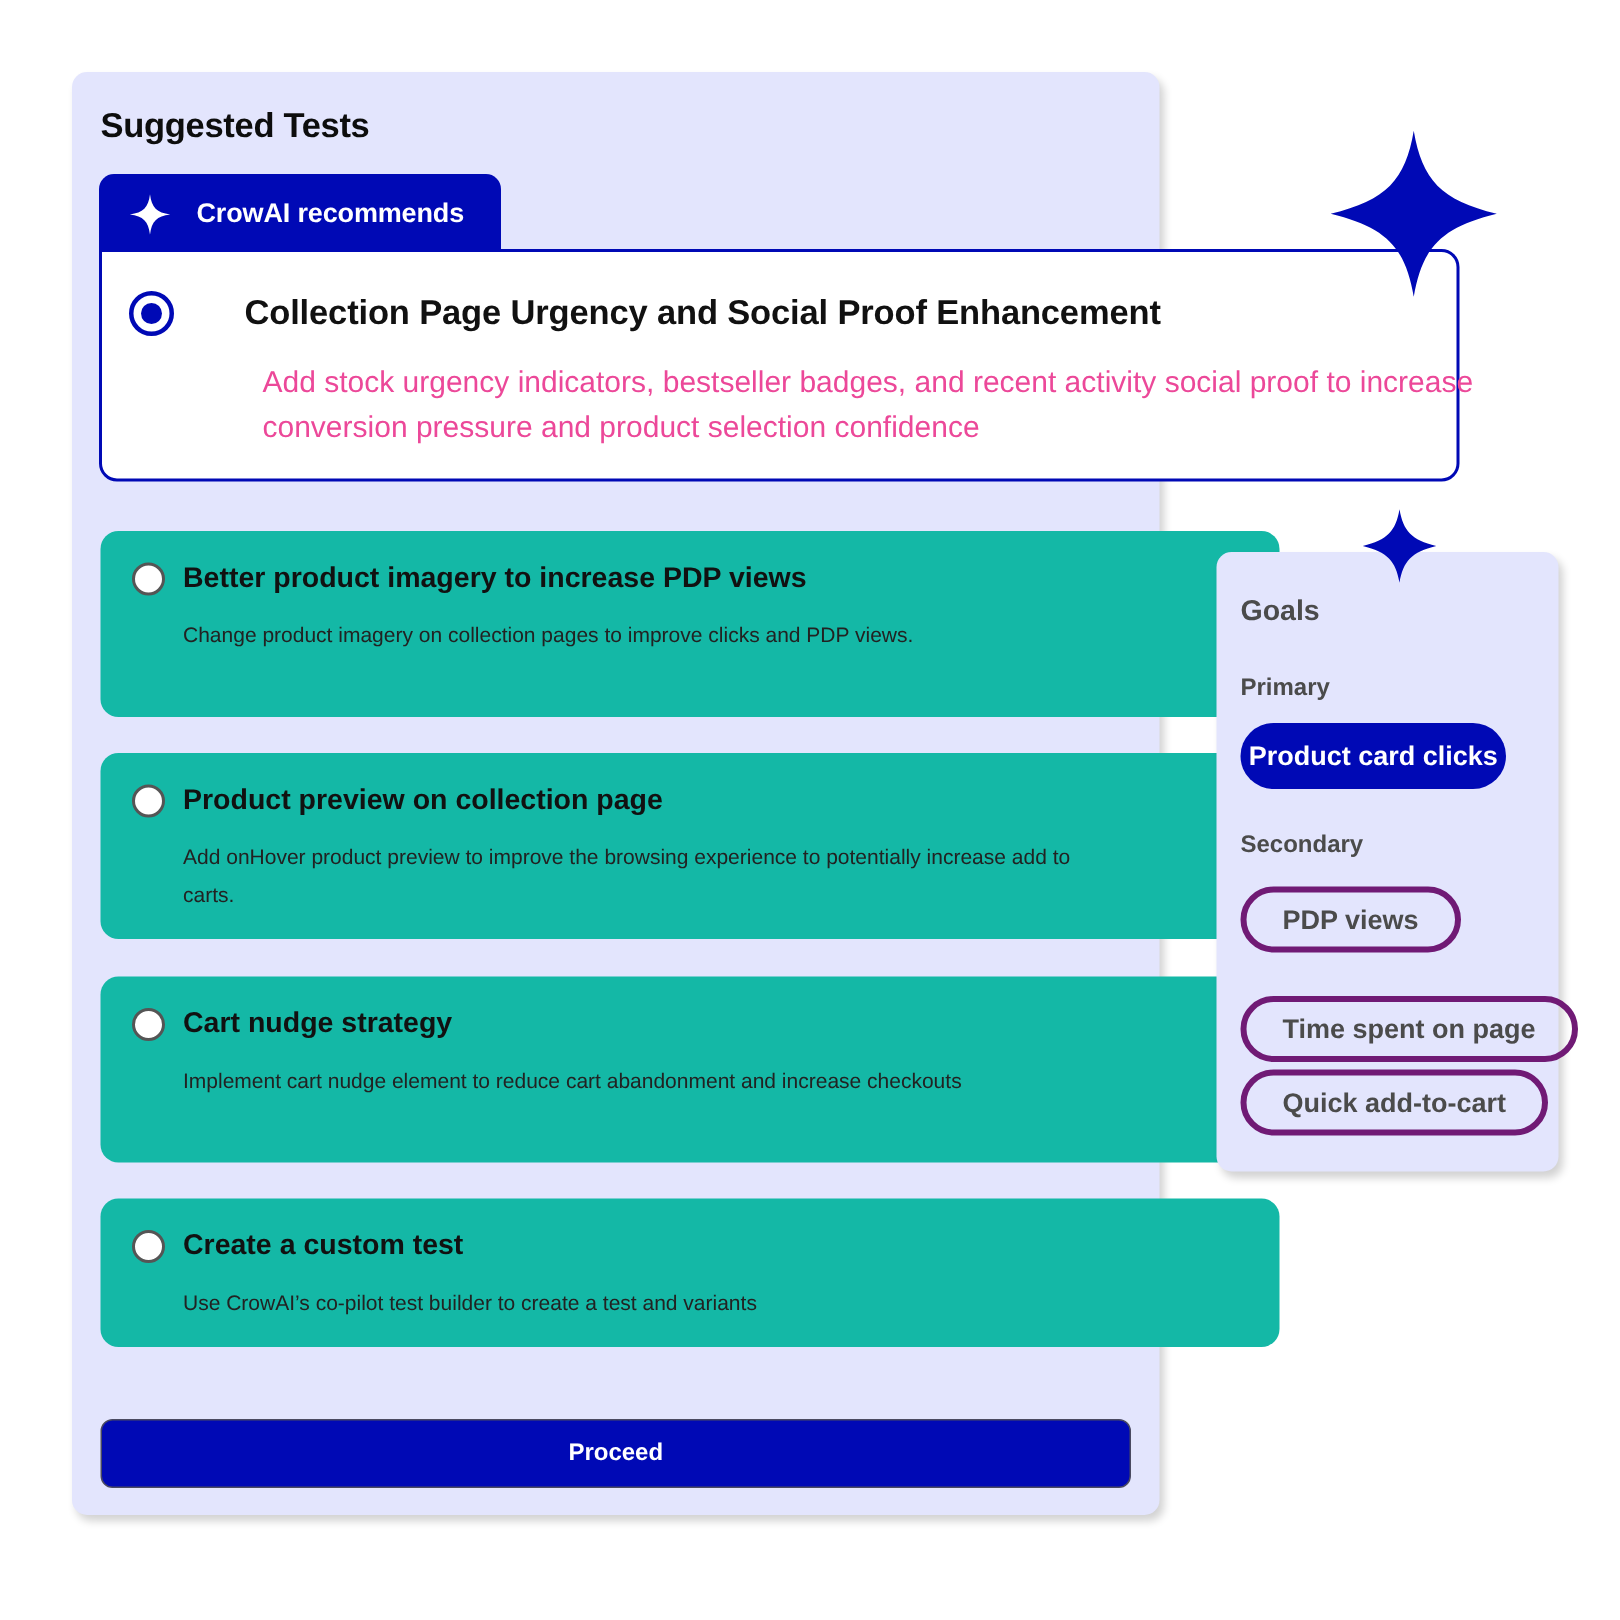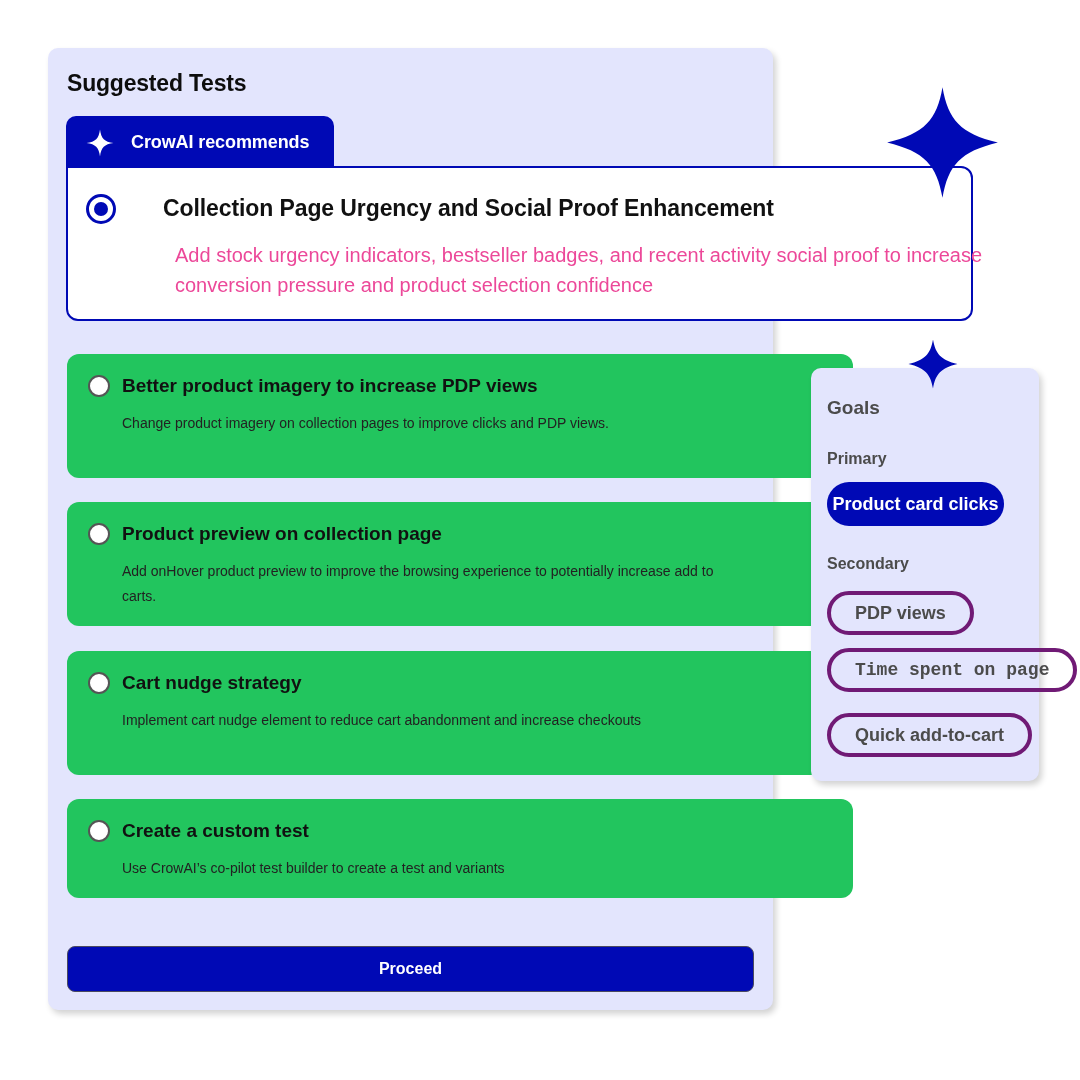--- a/index.html
+++ b/index.html
@@ -46,21 +46,21 @@
     font-size: 23px; font-weight: 700; color: #111; letter-spacing: -0.1px; margin-left: 32px;
   }
   .featured-desc {
     position: absolute; left: 63px; top: 72px; width: 820px;
     font-size: 20px; line-height: 30px; color: #ec4899; margin-left: 44px;
   }
 
   .big-star { position: absolute; left: 886px; top: 86px; width: 113px; height: 113px; z-index: 5; }
 
   .option {
-    position: absolute; left: 67px; width: 786px; background: #22c55e; border-radius: 12px;
+    position: absolute; left: 67px; width: 786px; background: #14b8a6; border-radius: 12px;
   }
   .radio {
     position: absolute; left: 21px; top: 21px; width: 22px; height: 22px;
     border-radius: 50%; border: 2px solid #555; background: #fff;
   }
   .opt-title {
     position: absolute; left: 55px; top: 21px;
     font-size: 19px; font-weight: 700; color: #111;
   }
   .opt-desc {
@@ -141,19 +141,19 @@
 </div>
 
 <button class="proceed">Proceed</button>
 
 <div class="goals">
   <div class="goals-title">Goals</div>
   <div class="goals-sub" style="top:82px;">Primary</div>
   <div class="pill pill-primary" style="top:114px;">Product card clicks</div>
   <div class="goals-sub" style="top:187px;">Secondary</div>
   <div class="pill pill-secondary" style="top:223px;">PDP views</div>
-  <div class="pill pill-secondary" style="top:280px;font-family:Liberation Mono, monospace;">Time spent on page</div>
+  <div class="pill pill-secondary" style="top:296px;">Time spent on page</div>
   <div class="pill pill-secondary" style="top:345px;">Quick add-to-cart</div>
 </div>
 
 <svg class="small-star" viewBox="0 0 100 100">
   <path d="M50 1 C55 30 66 42 99 50 C66 58 55 70 50 99 C45 70 34 58 1 50 C34 42 45 30 50 1 Z" fill="#0009b5"></path>
 </svg>
 
 </body></html>

